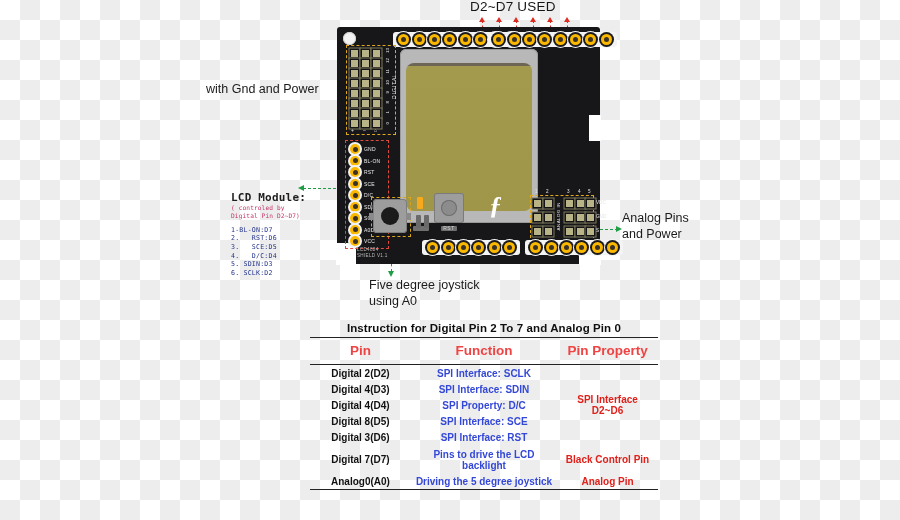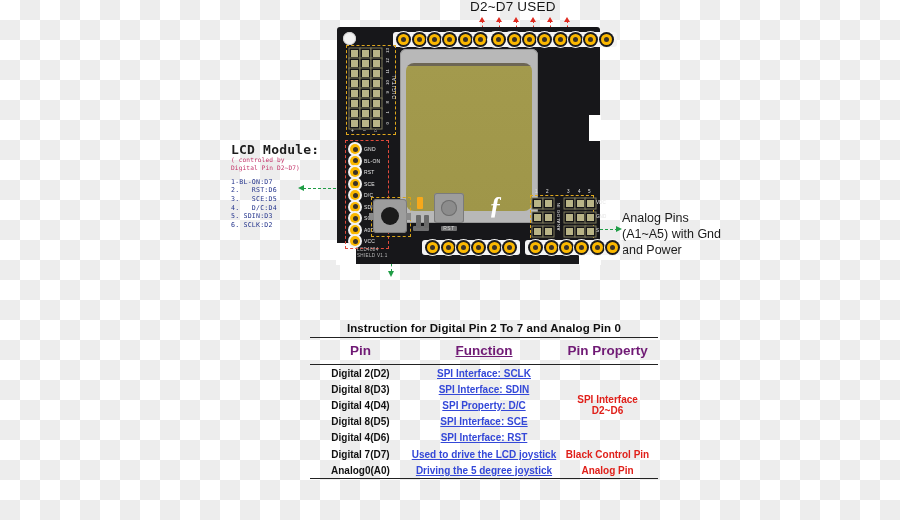--- a/index.html
+++ b/index.html
@@ -127,21 +127,21 @@
   .amatrix{position:absolute;left:193px;top:168px;width:62px;height:46px;border:1px dashed #e0a81d;}
   .anum{position:absolute;color:#e6e6e6;font-size:4.6px;}
   .albl{position:absolute;color:#e6e6e6;font-size:4.6px;}
   .avtext{position:absolute;color:#e6e6e6;font-size:4.4px;writing-mode:vertical-rl;transform:rotate(180deg);letter-spacing:.5px;}
 
   
   .anno{position:absolute;color:#1b1b1b;font-size:12.5px;line-height:16px;}
   .anno-top{position:absolute;left:470px;top:-1px;font-size:13.5px;color:#141414;letter-spacing:.2px;}
 
   .lcdnote{position:absolute;left:231px;top:146px;line-height:8.6px;font-family:"DejaVu Sans Mono",monospace;}
-  .lcdnote .t1{color:#1e1e1e;font-size:13px;font-weight:700;letter-spacing:.2px;}
+  .lcdnote .t1{color:#1e1e1e;font-size:11px;font-weight:700;letter-spacing:.2px;margin-top:48px;}
   .lcdnote .t2{color:#c4356b;font-size:6.2px;letter-spacing:.1px;}
   .lcdnote .t3{color:#24348c;font-size:6.6px;letter-spacing:.2px;white-space:pre;}
 
   .greenarrow{position:absolute;height:0;border-top:1.4px dashed #1f9d46;}
   .arrowhead{
     position:absolute;width:0;height:0;
     border-top:3.5px solid transparent;border-bottom:3.5px solid transparent;
   }
   .ah-left{border-right:6px solid #1f9d46;}
   .ah-right{border-left:6px solid #1f9d46;}
@@ -153,25 +153,25 @@
 
   
   .tbl-wrap{position:absolute;left:310px;top:322px;width:348px;}
   .tbl-title{
     text-align:center;font-size:11.5px;font-weight:700;color:#0f0f0f;
     padding-bottom:3px;letter-spacing:.1px;
   }
   table{border-collapse:collapse;width:100%;}
   table tr.head th{
     border-top:1.6px solid #222;border-bottom:1.6px solid #222;
-    color:#701a75;font-size:13.5px;font-weight:700;padding:5px 0 6px;
+    color:#ef4444;font-size:13.5px;font-weight:700;padding:5px 0 6px;
   }
   td{font-size:10px;padding:2.6px 0;vertical-align:middle;}
   .c-pin{width:29%;text-align:center;color:#111;font-weight:700;}
-  .c-fun{width:42%;text-align:center;color:#3448d8;font-weight:700;text-decoration:underline;}
+  .c-fun{width:42%;text-align:center;color:#3448d8;font-weight:700;}
   .c-prop{width:29%;text-align:center;color:#e0201a;font-weight:700;margin-top:12px;}
   tr.last td{border-bottom:1.6px solid #222;}
   .prop-big{line-height:11px;}
 </style>
 </head>
 <body>
 
 <div id="stage">
 
   <div class="anno-top">D2~D7 USED</div>
@@ -183,20 +183,21 @@
   <div class="redarrow" style="left:516px;top:20px;height:14px;"></div>
   <div class="ah-redup" style="left:513px;top:17px;"></div>
   <div class="redarrow" style="left:533px;top:20px;height:14px;"></div>
   <div class="ah-redup" style="left:530px;top:17px;"></div>
   <div class="redarrow" style="left:550px;top:20px;height:14px;"></div>
   <div class="ah-redup" style="left:547px;top:17px;"></div>
   <div class="redarrow" style="left:567px;top:20px;height:14px;"></div>
   <div class="ah-redup" style="left:564px;top:17px;"></div>
 
   <div class="anno" style="left:197px;top:81px;width:180px;">
+    <div style="padding-left:9px;">with Gnd and Power</div>
   </div>
   <div class="greenarrow" style="left:340px;top:99px;width:28px;"></div>
   <div class="arrowhead ah-right" style="left:367px;top:95.5px;"></div>
 
   <div class="lcdnote">
     <div class="t1">LCD Module:</div>
     <div class="t2" style="margin-top:1px;">( controled by</div>
     <div class="t2">Digital Pin D2~D7)</div>
     <div style="height:5px"></div>
     <div class="t3">1-BL-ON:D7</div>
@@ -204,26 +205,29 @@
     <div class="t3">3.   SCE:D5</div>
     <div class="t3">4.   D/C:D4</div>
     <div class="t3">5. SDIN:D3</div>
     <div class="t3">6. SCLK:D2</div>
   </div>
   <div class="greenarrow" style="left:303px;top:188px;width:38px;"></div>
   <div class="arrowhead ah-left" style="left:298px;top:184.5px;"></div>
 
   <div class="anno" style="left:622px;top:210px;width:120px;">
     <div>Analog Pins</div>
-    <div>(A1~A5) with Gnd</div>
     <div>and Power</div>
   </div>
   <div class="greenarrow" style="left:600px;top:229px;width:18px;"></div>
   <div class="arrowhead ah-right" style="left:616px;top:225.5px;"></div>
 
+  <div class="anno" style="left:369px;top:277px;width:160px;">
+    <div>Five degree joystick</div>
+    <div>using A0</div>
+  </div>
   <div class="vgreen" style="left:391px;top:252px;height:20px;"></div>
   <div class="ah-down" style="left:387.5px;top:271px;"></div>
 
   <div class="board">
 
     <div class="board-cut-r" style="top:88px;height:26px;background:#ffffff;"></div>
     <div class="board-cut-bl"></div>
     <div class="board-cut-br"></div>
 
     <div class="corner-hole" style="left:6px;top:5px;"></div>
@@ -397,38 +401,38 @@
       </tr>
       <tr>
         <td class="c-pin">Digital 2(D2)</td>
         <td class="c-fun">SPI Interface: SCLK</td>
         <td class="c-prop prop-big" rowspan="5">
           <div>SPI Interface</div>
           <div>D2~D6</div>
         </td>
       </tr>
       <tr>
-        <td class="c-pin">Digital 8(D3)</td>
+        <td class="c-pin">Digital 4(D3)</td>
         <td class="c-fun">SPI Interface: SDIN</td>
       </tr>
       <tr>
         <td class="c-pin">Digital 4(D4)</td>
         <td class="c-fun">SPI Property: D/C</td>
       </tr>
       <tr>
         <td class="c-pin">Digital 8(D5)</td>
         <td class="c-fun">SPI Interface: SCE</td>
       </tr>
       <tr>
-        <td class="c-pin">Digital 4(D6)</td>
+        <td class="c-pin">Digital 3(D6)</td>
         <td class="c-fun">SPI Interface: RST</td>
       </tr>
       <tr>
         <td class="c-pin">Digital 7(D7)</td>
-        <td class="c-fun">Used to drive the LCD joystick</td>
+        <td class="c-fun">Pins to drive the LCD backlight</td>
         <td class="c-prop">Black Control Pin</td>
       </tr>
       <tr class="last">
         <td class="c-pin">Analog0(A0)</td>
         <td class="c-fun">Driving the 5 degree joystick</td>
         <td class="c-prop">Analog Pin</td>
       </tr>
     </tbody>
       </table>
   </div>

